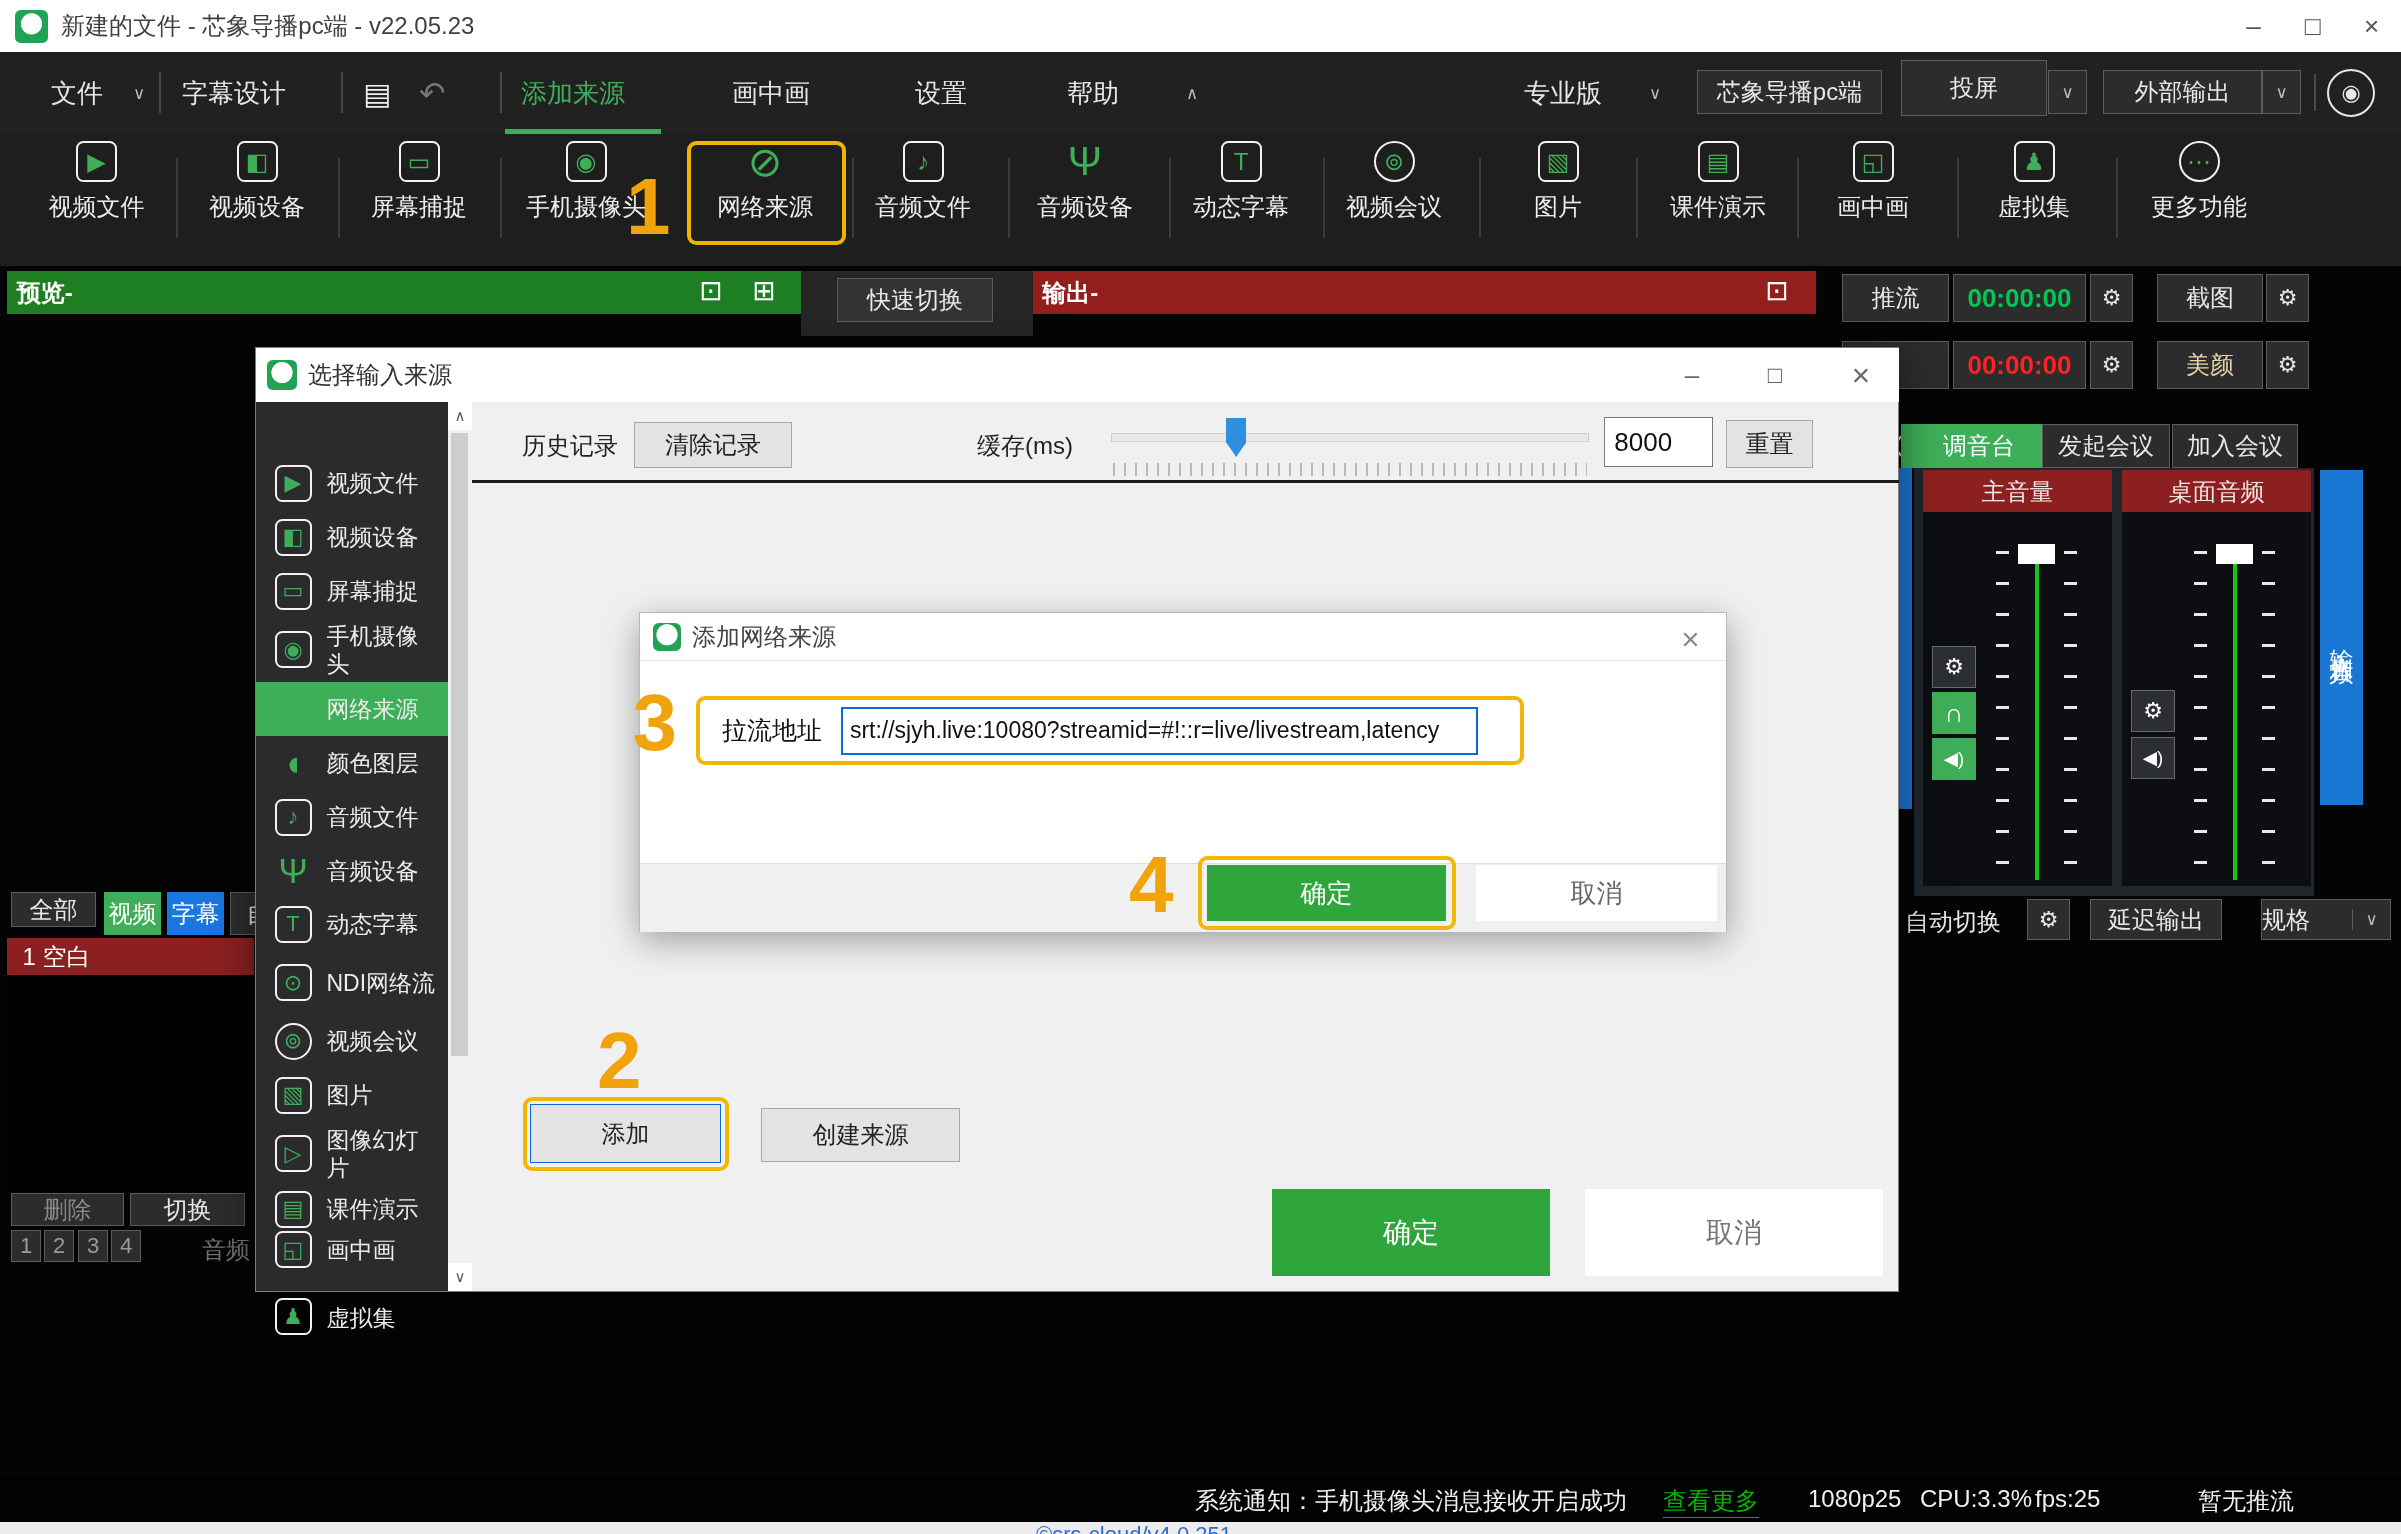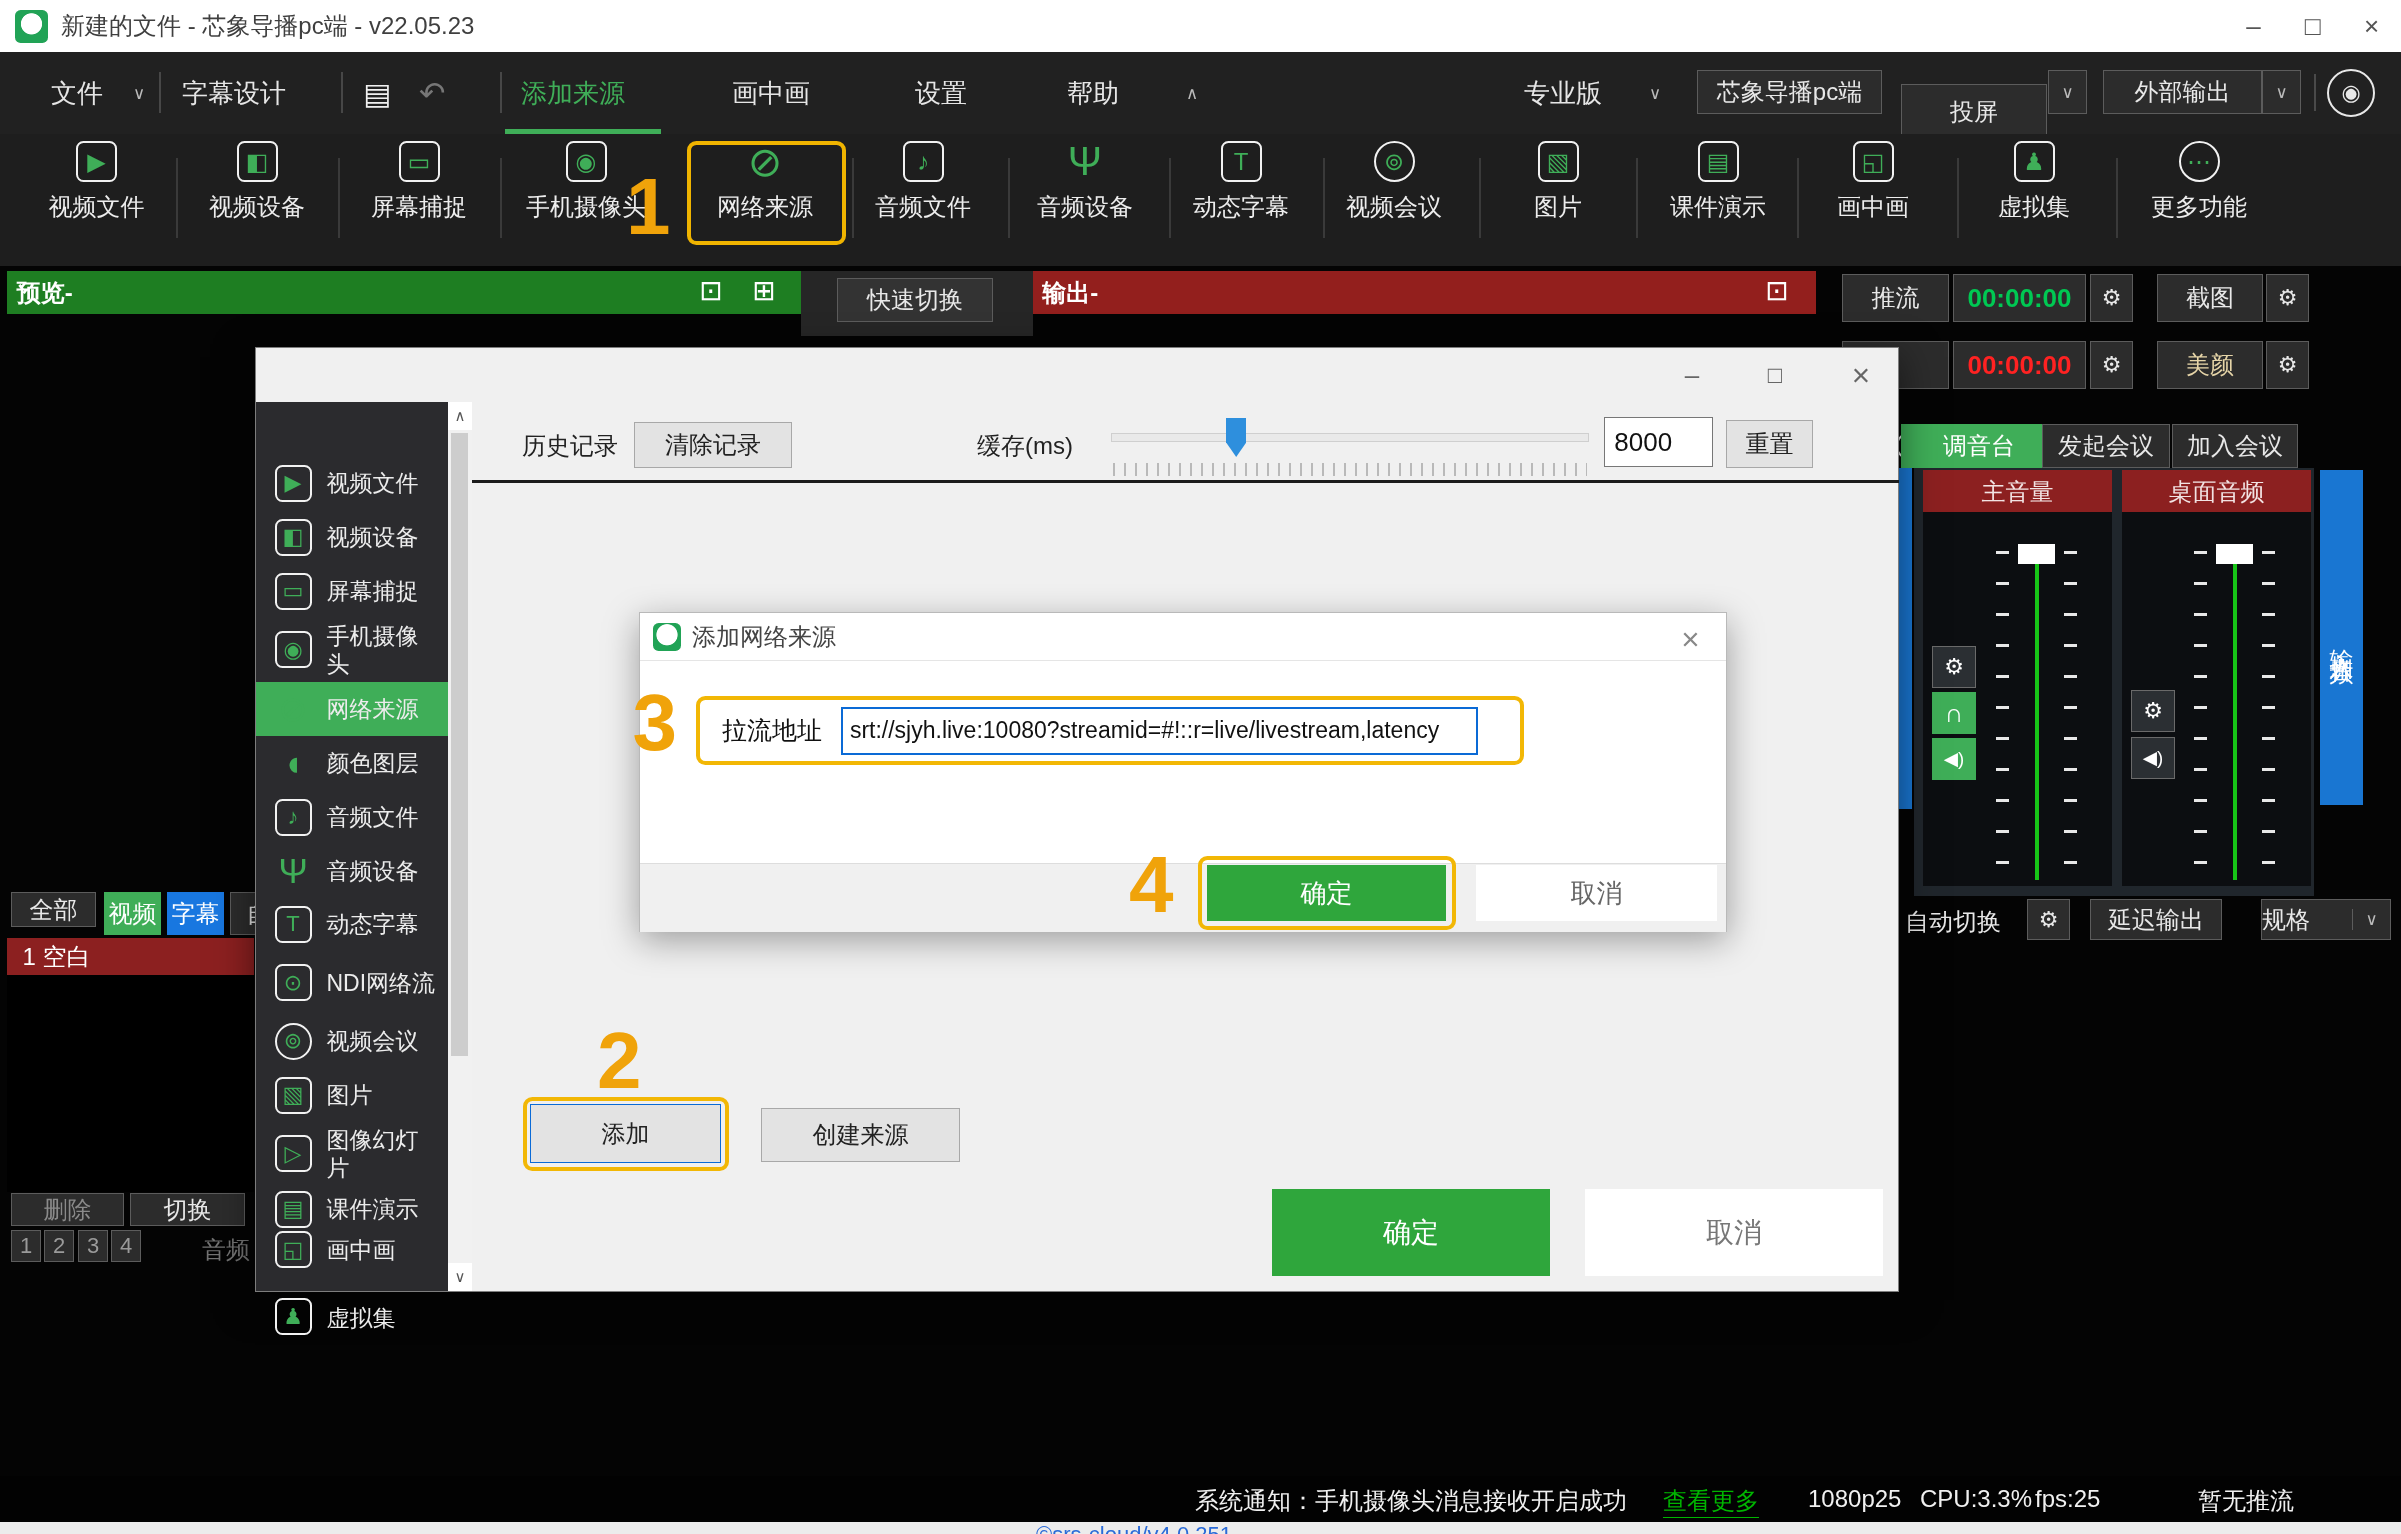--- a/index.html
+++ b/index.html
@@ -87,21 +87,21 @@
   <div class="abs mdiv" style="left:500px;"></div>
   <div class="abs mitem green" style="left:521px;">添加来源</div>
   <div class="abs" style="left:505px;top:129px;width:156px;height:5.6px;background:#3fae58;"></div>
   <div class="abs mitem" style="left:732px;">画中画</div>
   <div class="abs mitem" style="left:915px;">设置</div>
   <div class="abs mitem" style="left:1067px;">帮助</div>
   <div class="abs mitem caret" style="left:1175px;">∧</div>
   <div class="abs mitem" style="left:1524px;">专业版</div>
   <div class="abs mitem caret" style="left:1638px;">∨</div>
   <div class="abs dbtn ctr" style="left:1697px;top:70px;width:185px;height:44px;">芯象导播pc端</div>
-  <div class="abs dbtn ctr" style="left:1901px;top:84px;width:146px;height:56px;">投屏</div>
+  <div class="abs dbtn ctr" style="left:1901px;top:60px;width:146px;height:56px;">投屏</div>
   <div class="abs dbtn ctr" style="left:2048px;top:70px;width:39px;height:44px;font-size:16.7px;color:#bbb;">∨</div>
   <div class="abs dbtn ctr" style="left:2103px;top:70px;width:159px;height:44px;">外部输出</div>
   <div class="abs dbtn ctr" style="left:2262px;top:70px;width:39px;height:44px;font-size:16.7px;color:#bbb;">∨</div>
   <div class="abs" style="left:2314px;top:74px;width:1.9px;height:37px;background:#4a4a4a;"></div>
   <div class="abs ctr" style="left:2327px;top:69px;width:48px;height:48px;border:2.8px solid #e8e8e8;border-radius:50%;color:#e8e8e8;font-size:22px;box-sizing:border-box;">◉</div>
 
   <div class="abs toolbar"></div>
   <div class="abs titem" style="left:20.4px;">
     <span class="gicon">▶</span>
     <span class="tlabel">视频文件</span>
@@ -244,20 +244,24 @@
 
   <div class="abs" style="left:1905px;top:906px;color:#e8e8e8;font-size:24px;">自动切换</div>
   <div class="abs dbtn ctr" style="left:2027px;top:899px;width:43px;height:41px;font-size:22px;">⚙</div>
   <div class="abs dbtn ctr" style="left:2090px;top:899px;width:132px;height:41px;">延迟输出</div>
   <div class="abs dbtn fx" style="left:2261px;top:899px;width:130px;height:41px;">
     <span style="flex:1;">规格</span>
     <span style="width:37px;text-align:center;border-left:0.9px solid #5c5c5c;font-size:16.7px;color:#bbb;">∨</span>
     </div>
 
   <div class="abs dialog">
+    <div class="abs dtitle fx" style="padding-left:11px;box-sizing:border-box;">
+      <div class="applogo" style="width:30px;height:30px;"></div>
+      <span style="font-size:24px;color:#333;margin-left:11px;">选择输入来源</span>
+      </div>
     <div class="abs ctr" style="left:1399px;top:0;width:74px;height:54px;font-size:26px;color:#666;">–</div>
     <div class="abs ctr" style="left:1482px;top:0;width:74px;height:54px;font-size:24px;color:#666;">□</div>
     <div class="abs ctr" style="left:1568px;top:0;width:74px;height:54px;font-size:31.5px;color:#666;">×</div>
 
     <div class="abs dside"></div>
     <div class="abs sitem" style="top:109px;height:52px;">
       <span class="sicon">▶</span>
       <span class="slabel">视频文件</span>
       </div>
     <div class="abs sitem" style="top:163px;height:52px;">

